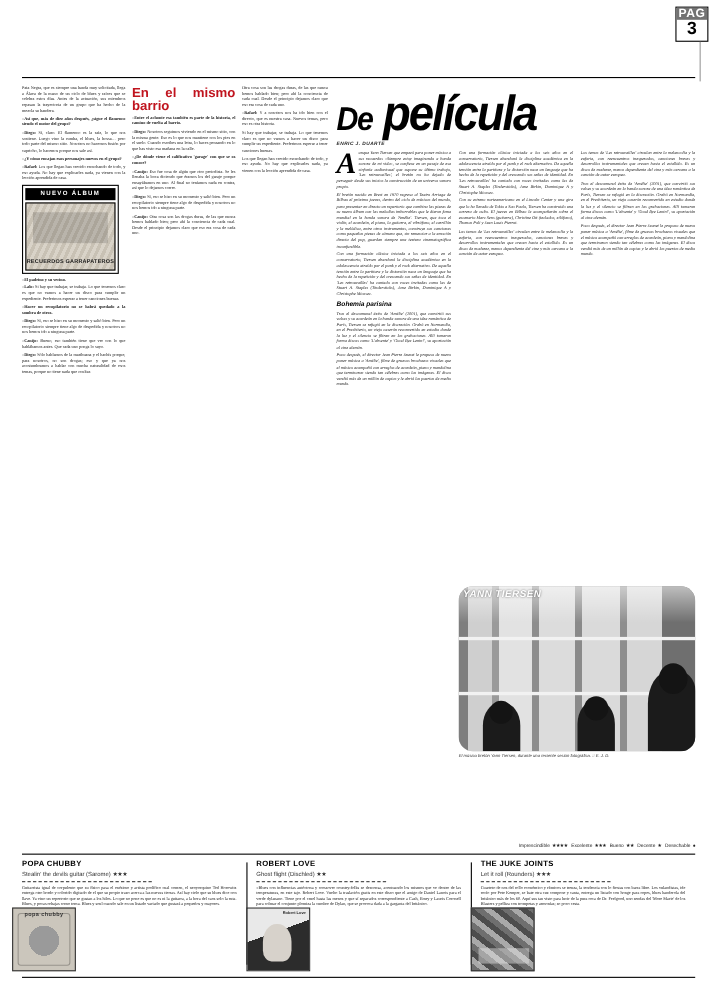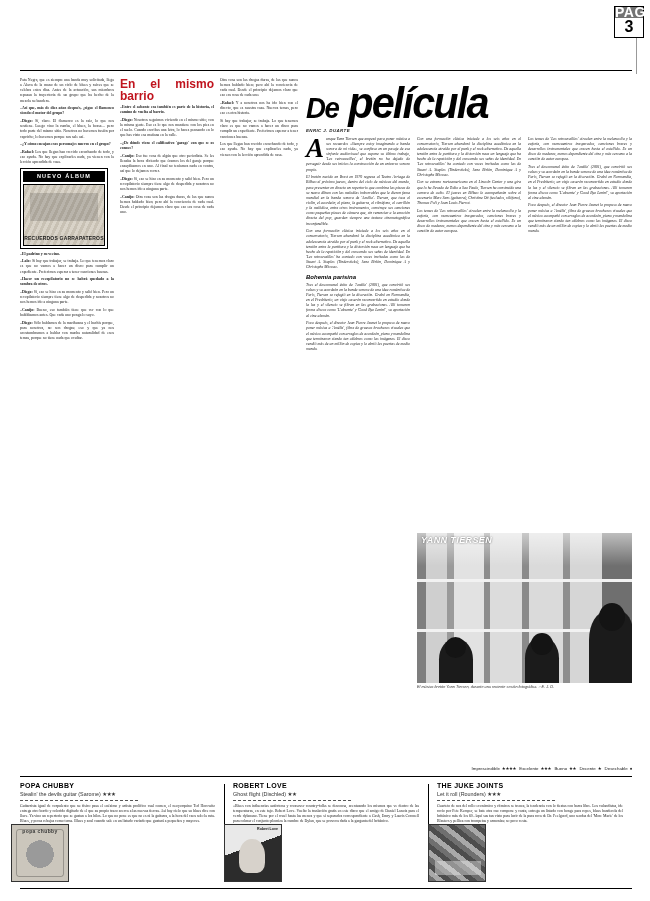--- a/index.html
+++ b/index.html
@@ -54,22 +54,22 @@
   }
   .page-flag-box {
     border: 1.5px solid #000;
     width: 30px;
   }
   .page-flag-top {
     background: #737373;
     color: #fff;
     font-family: "Liberation Sans", sans-serif;
     font-weight: bold;
-    font-size: 14px;
-    text-align: left;
+    font-size: 11px;
+    text-align: center;
     letter-spacing: 0.5px;
     line-height: 11px;
     height: 11px;
   }
   .page-flag-num {
     font-family: "Liberation Sans", sans-serif;
     font-weight: bold;
     font-size: 16px;
     text-align: center;
     line-height: 18px;
@@ -181,20 +181,21 @@
   }
 
   
   .photo-wrap {
     position: relative;
     margin-top: 3px;
     width: 215px;
     height: 150px;
     overflow: hidden;
     background: #b9b9b9;
+    border-radius: 13px;
   }
   .photo-label {
     position: absolute;
     top: 2px; left: 4px;
     font-family: "Liberation Sans", sans-serif;
     font-weight: bold;
     font-size: 9px;
     letter-spacing: 0.4px;
     color: #ffffff;
     z-index: 4;

